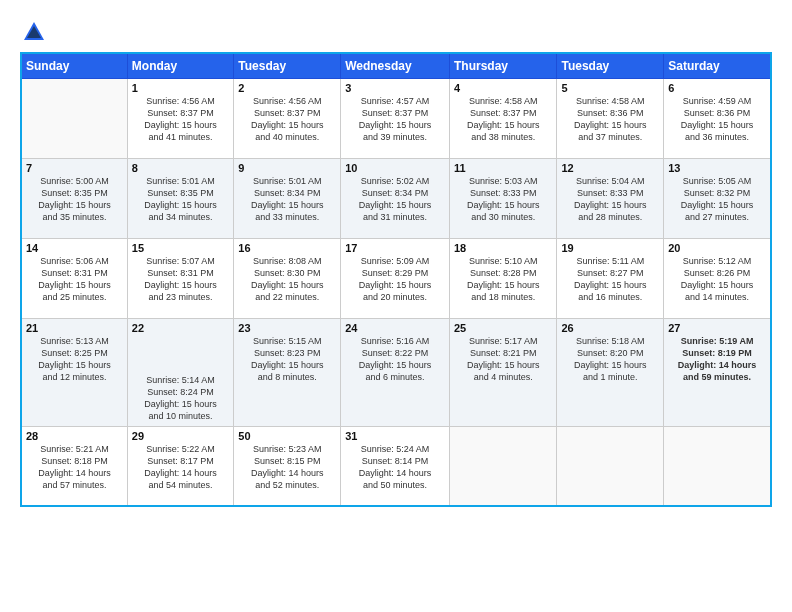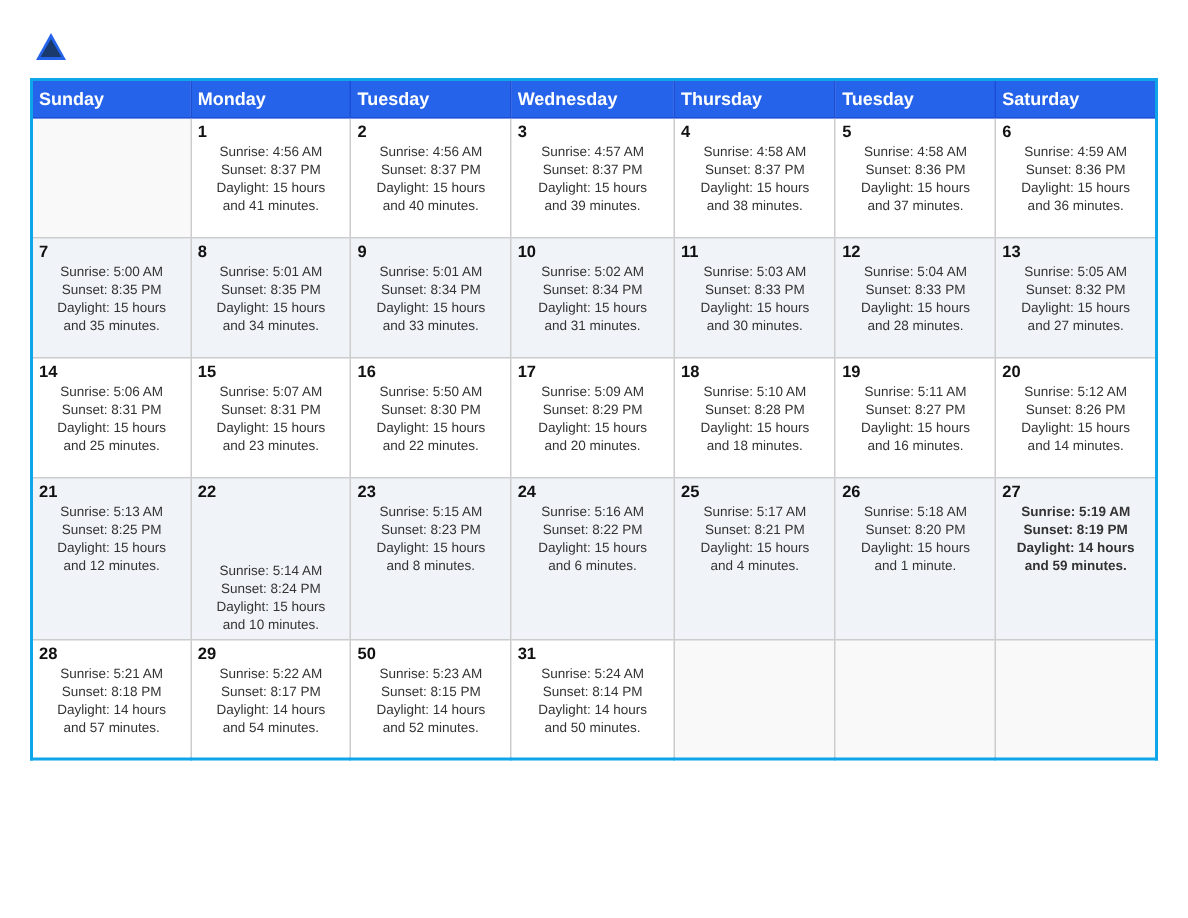--- a/index.html
+++ b/index.html
@@ -244,21 +244,21 @@
           </td>
           <td>
             <span class="day-num">15</span>
             <div class="cell-text" style="white-space: pre-line;">Sunrise: 5:07 AM
 Sunset: 8:31 PM
 Daylight: 15 hours
 and 23 minutes.</div>
           </td>
           <td>
             <span class="day-num">16</span>
-            <div class="cell-text" style="white-space: pre-line;">Sunrise: 5:50 AM
+            <div class="cell-text" style="white-space: pre-line;">Sunrise: 8:08 AM
 Sunset: 8:30 PM
 Daylight: 15 hours
 and 22 minutes.</div>
           </td>
           <td>
             <span class="day-num">17</span>
             <div class="cell-text" style="white-space: pre-line;">Sunrise: 5:09 AM
 Sunset: 8:29 PM
 Daylight: 15 hours
 and 20 minutes.</div>

